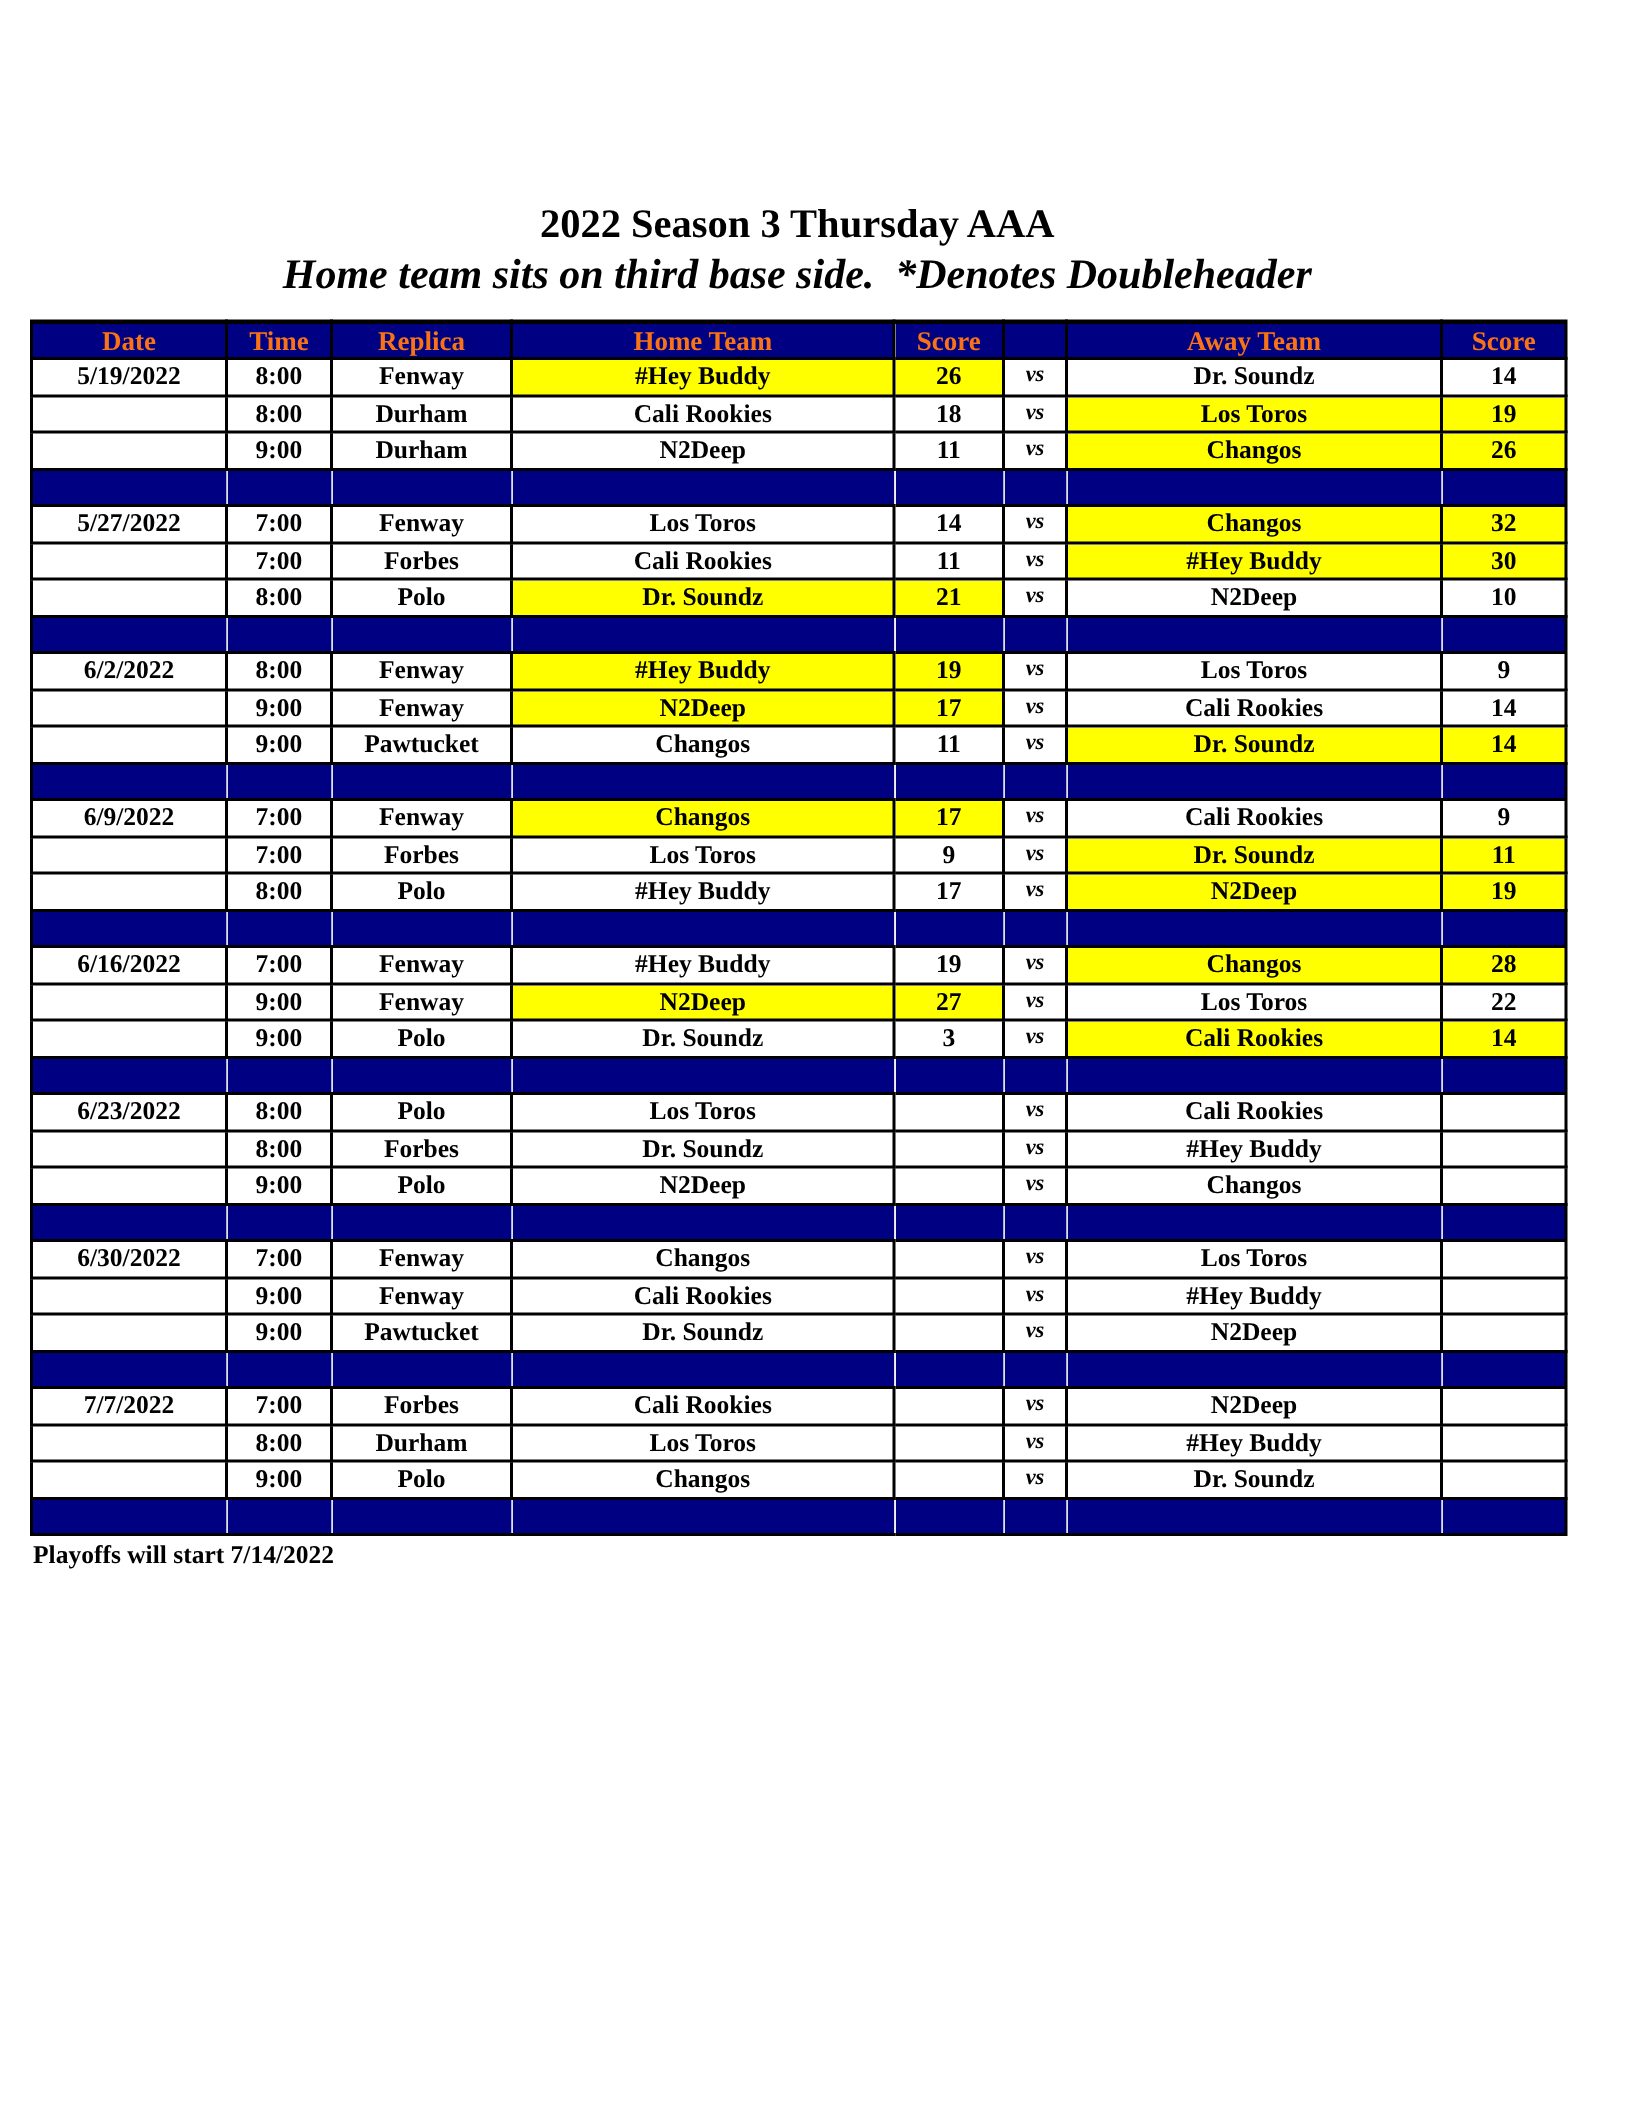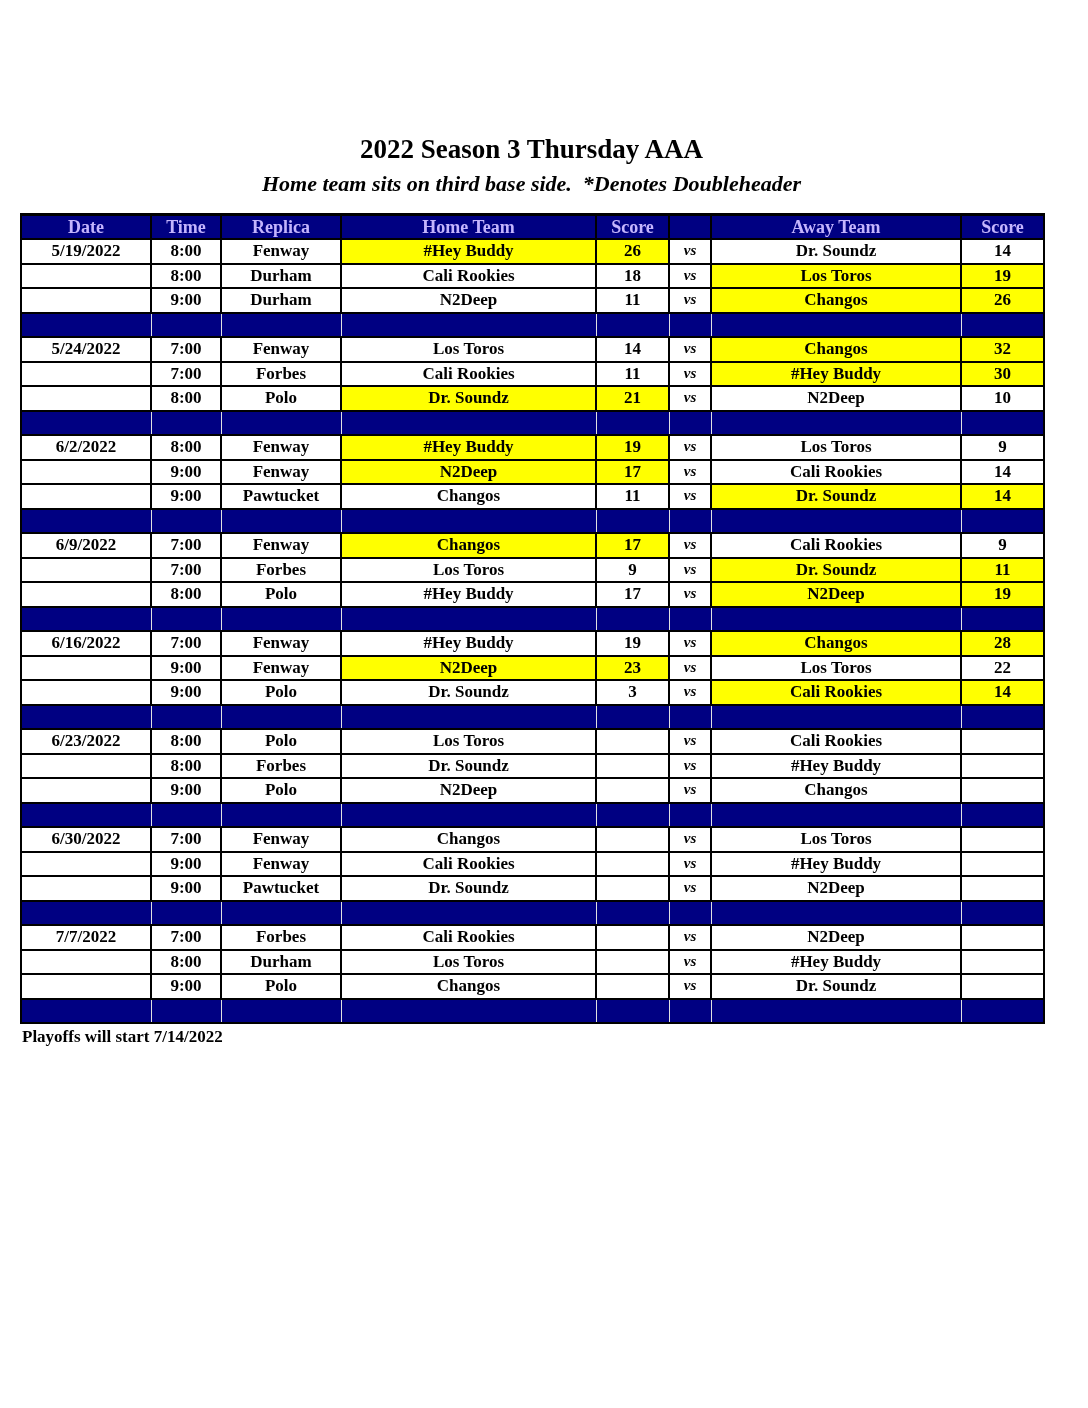--- a/index.html
+++ b/index.html
@@ -14,21 +14,21 @@
     margin: 133px 0 16px 20px;
     text-align: center;
   }
   .doc-title {
     font-size: 27px;
     font-weight: bold;
     line-height: 32px;
     margin: 0;
   }
   .doc-subtitle {
-    font-size: 22px;
+    font-size: 28px;
     font-weight: bold;
     font-style: italic;
     line-height: 26px;
     margin: 6px 0 0 0;
     white-space: pre;
   }
   table.schedule {
     border-collapse: collapse;
     table-layout: fixed;
     margin: 9px 0 0 20px;
@@ -52,21 +52,21 @@
     text-align: center;
     vertical-align: middle;
     font-weight: bold;
     font-size: 17px;
     line-height: 1.05;
     overflow: hidden;
     white-space: nowrap;
   }
   th {
     background: #000082;
-    color: #c4b5fd;
+    color: #f97316;
     font-size: 18px;
   }
   td.c-vs {
     font-style: italic;
     font-size: 15px;
     margin-left: 12px;
   }
   td.hl { background: #ffff00; }
   tr.sep-row td {
     background: #000082;
@@ -147,21 +147,21 @@
         <td></td>
         <td></td>
         <td></td>
         <td></td>
         <td></td>
         <td></td>
         <td></td>
         <td></td>
       </tr>
       <tr>
-        <td class="c-date">5/24/2022</td>
+        <td class="c-date">5/27/2022</td>
         <td class="c-time">7:00</td>
         <td class="c-replica">Fenway</td>
         <td class="c-home">Los Toros</td>
         <td class="c-score">14</td>
         <td class="c-vs">vs</td>
         <td class="c-away hl">Changos</td>
         <td class="c-score hl">32</td>
       </tr>
       <tr>
         <td class="c-date"></td>
@@ -281,21 +281,21 @@
         <td class="c-score">19</td>
         <td class="c-vs">vs</td>
         <td class="c-away hl">Changos</td>
         <td class="c-score hl">28</td>
       </tr>
       <tr>
         <td class="c-date"></td>
         <td class="c-time">9:00</td>
         <td class="c-replica">Fenway</td>
         <td class="c-home hl">N2Deep</td>
-        <td class="c-score hl">23</td>
+        <td class="c-score hl">27</td>
         <td class="c-vs">vs</td>
         <td class="c-away">Los Toros</td>
         <td class="c-score">22</td>
       </tr>
       <tr>
         <td class="c-date"></td>
         <td class="c-time">9:00</td>
         <td class="c-replica">Polo</td>
         <td class="c-home">Dr. Soundz</td>
         <td class="c-score">3</td>

